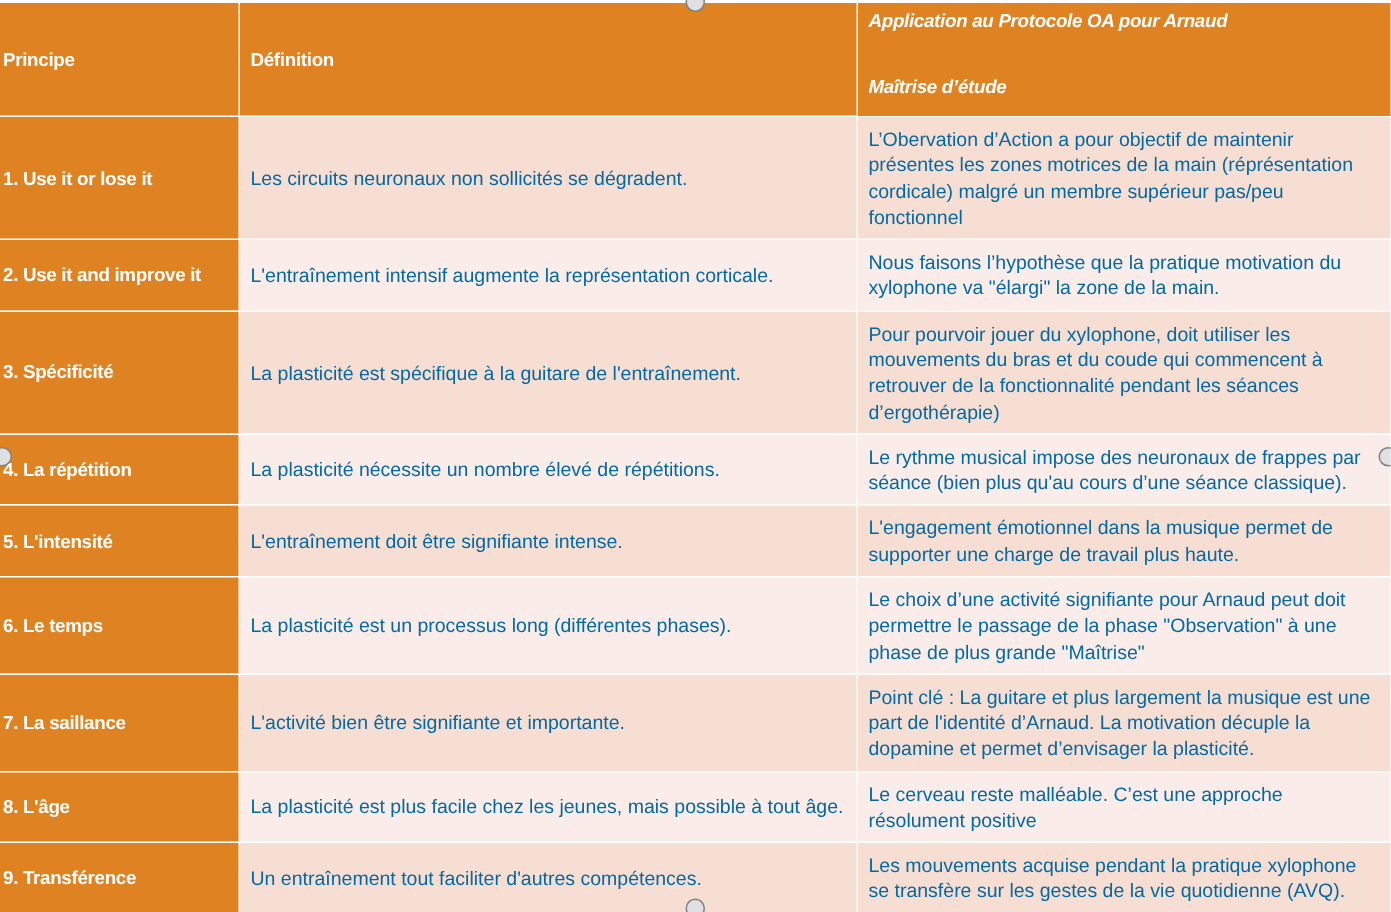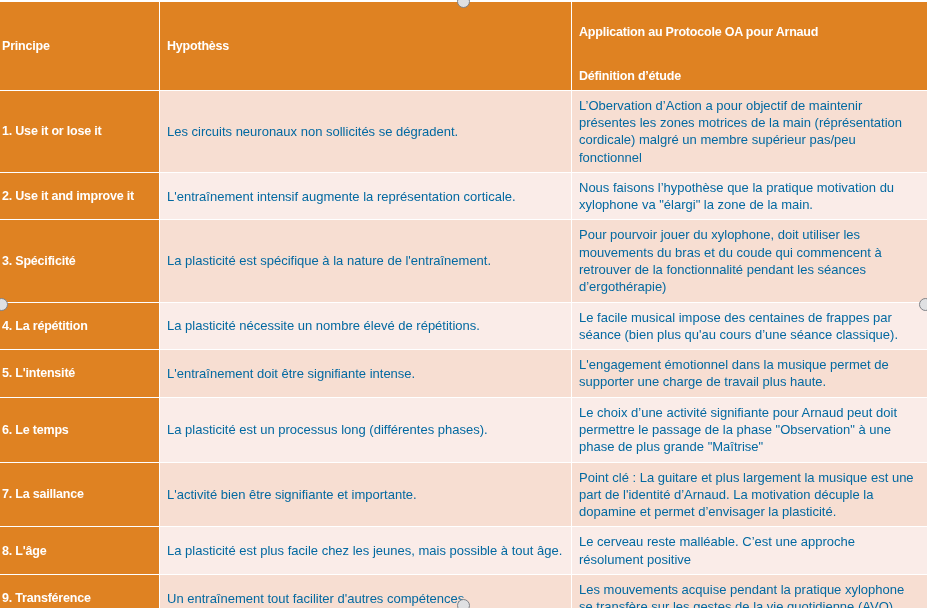--- a/index.html
+++ b/index.html
@@ -49,22 +49,23 @@
     color: #ffffff;
     font-weight: bold;
     font-size: 12.5px;
     text-align: left;
     vertical-align: middle;
     height: 76px;
     letter-spacing: -0.2px;
   }
   tr.header-row th.app-col {
     vertical-align: top;
-    padding-top: 23px;
+    padding-top: 5px;
     position: relative;
+    font-style: italic;
   }
   .app-head-top {
     display: block;
     line-height: 1.15;
   }
   .app-head-bottom {
     display: block;
     margin-top: 30px;
     line-height: 1.15;
   }
@@ -129,51 +130,51 @@
 
   <table class="plasticity-table">
     <colgroup>
       <col class="c-principe">
       <col class="c-definition">
       <col class="c-application">
     </colgroup>
     <thead>
       <tr class="header-row">
         <th>Principe</th>
-        <th>Hypothèss</th>
+        <th>Définition</th>
         <th class="app-col">
           <span class="app-head-top">Application au Protocole OA pour Arnaud</span>
-          <span class="app-head-bottom">Définition d’étude</span>
+          <span class="app-head-bottom">Maîtrise d’étude</span>
         </th>
       </tr>
     </thead>
     <tbody>
 
       <tr class="shade-dark">
         <td class="principe">1. Use it or lose it</td>
         <td class="definition">Les circuits neuronaux non sollicités se dégradent.</td>
         <td class="application">L’Obervation d’Action a pour objectif de maintenir présentes les zones motrices de la main (réprésentation cordicale) malgré un membre supérieur pas/peu fonctionnel</td>
       </tr>
 
       <tr class="shade-light">
         <td class="principe">2. Use it and improve it</td>
         <td class="definition">L'entraînement intensif augmente la représentation corticale.</td>
         <td class="application">Nous faisons l’hypothèse que la pratique motivation du xylophone va "élargi" la zone de la main.</td>
       </tr>
 
       <tr class="shade-dark">
         <td class="principe">3. Spécificité</td>
-        <td class="definition">La plasticité est spécifique à la nature de l'entraînement.</td>
+        <td class="definition">La plasticité est spécifique à la guitare de l'entraînement.</td>
         <td class="application">Pour pourvoir jouer du xylophone, doit utiliser les mouvements du bras et du coude qui commencent à retrouver de la fonctionnalité pendant les séances d’ergothérapie)</td>
       </tr>
 
       <tr class="shade-light">
         <td class="principe">4. La répétition</td>
         <td class="definition">La plasticité nécessite un nombre élevé de répétitions.</td>
-        <td class="application">Le facile musical impose des centaines de frappes par séance (bien plus qu'au cours d’une séance classique).</td>
+        <td class="application">Le rythme musical impose des neuronaux de frappes par séance (bien plus qu'au cours d’une séance classique).</td>
       </tr>
 
       <tr class="shade-dark">
         <td class="principe">5. L'intensité</td>
         <td class="definition">L'entraînement doit être signifiante intense.</td>
         <td class="application">L'engagement émotionnel dans la musique permet de supporter une charge de travail plus haute.</td>
       </tr>
 
       <tr class="shade-light">
         <td class="principe">6. Le temps</td>

